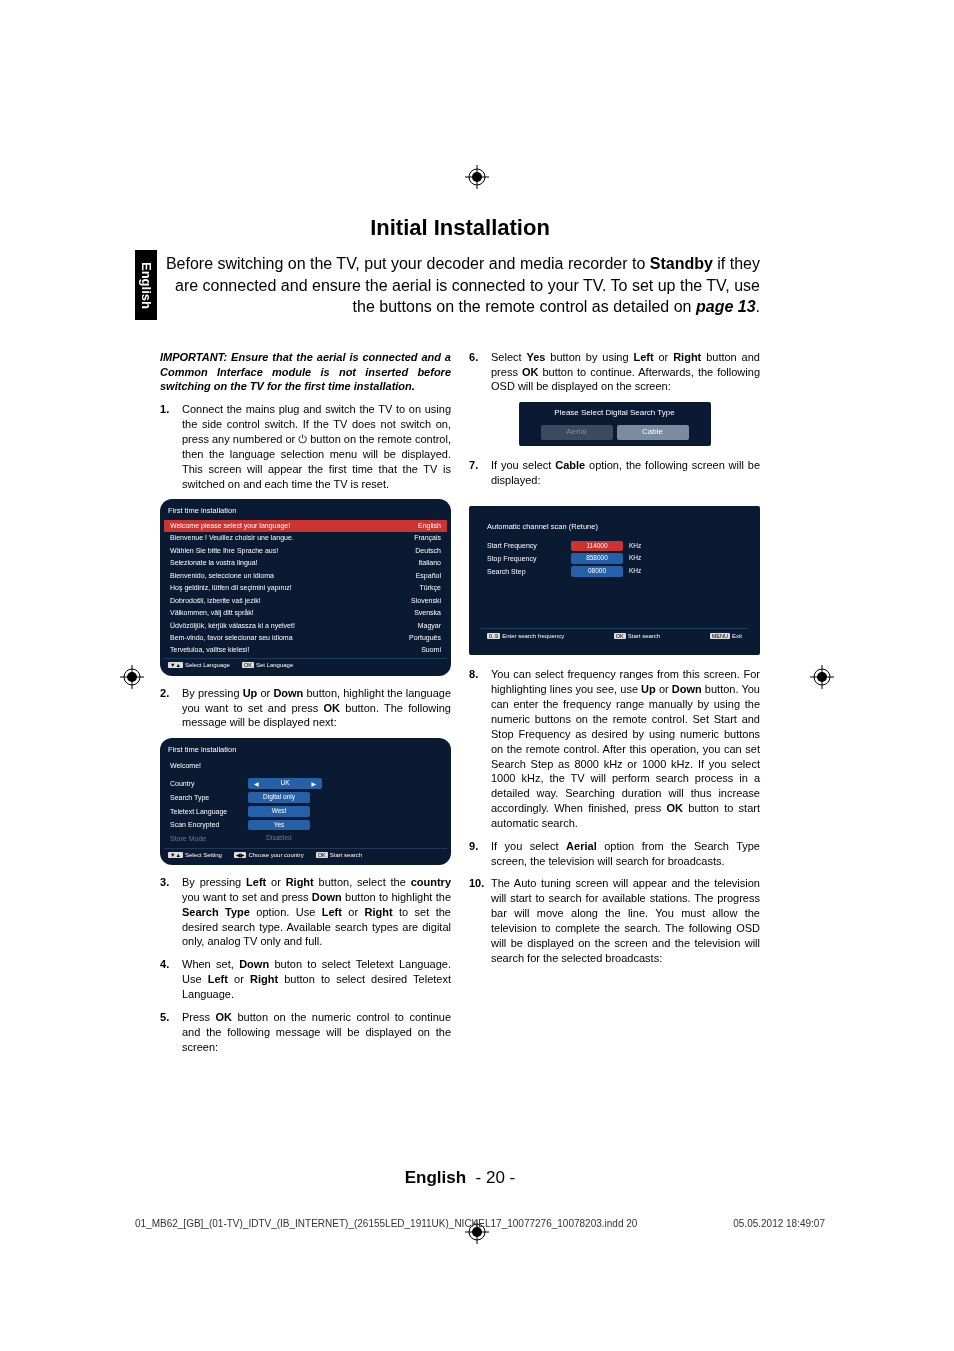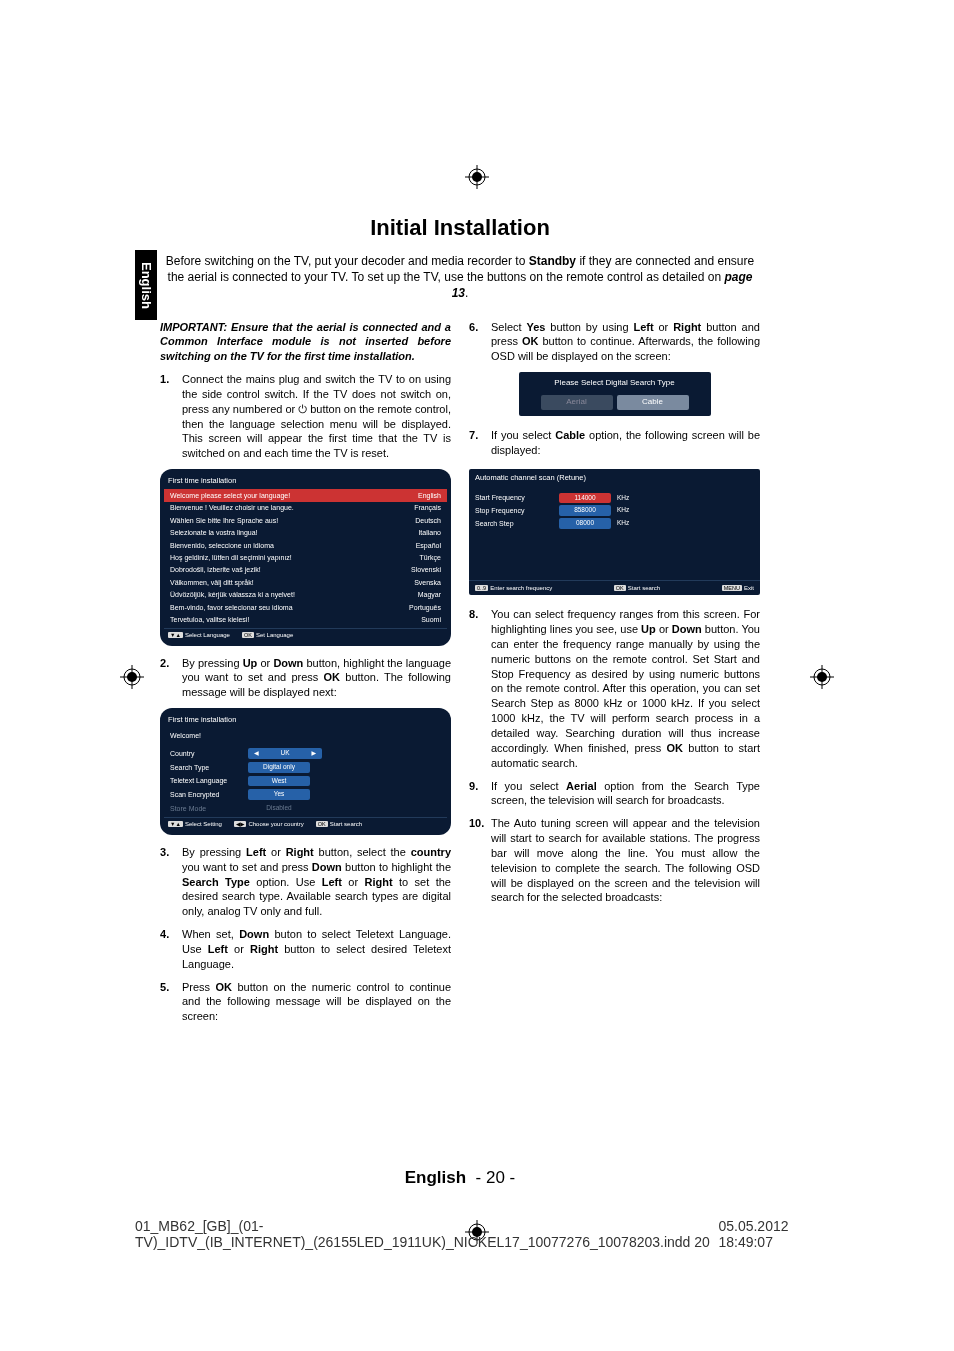--- a/index.html
+++ b/index.html
@@ -34,24 +34,24 @@
     top: 215px;
     width: 600px;
   }
   .title {
     text-align: center;
     font-size: 22px;
     font-weight: bold;
     margin-bottom: 12px;
   }
   .intro {
-    text-align: center;
-    font-size: 12px;
+    text-align: right;
+    font-size: 16px;
     line-height: 1.35;
-    margin-bottom: 18px;
+    margin-bottom: 32px;
   }
   .columns {
     display: flex;
     gap: 18px;
   }
   .col {
     width: 50%;
     font-size: 11px;
     line-height: 1.35;
     text-align: justify;
@@ -189,22 +189,22 @@
     font-size: 8px;
     width: 52px;
   }
   .osd-search .btn.aerial { background: #3a4a5f; color: #889; }
   .osd-search .btn.cable { background: #7a8a9f; color: #fff; }
 
   .osd-retune {
     background: #0a1a33;
     color: #fff;
     font-size: 7px;
-    padding: 0;
-    margin: 12px 0 12px 0;
+    padding: 12px;
+    margin: 18px 0 12px 0;
     border-radius: 2px;
   }
   .osd-retune .hdr {
     padding: 4px 6px;
     font-size: 7.5px;
   }
   .osd-retune .body {
     padding: 4px 6px 50px 6px;
   }
   .osd-retune .frow {
@@ -259,21 +259,21 @@
   }
   .page-footer b { font-weight: bold; }
 
   .indd-line {
     position: absolute;
     left: 135px;
     width: 690px;
     top: 1218px;
     display: flex;
     justify-content: space-between;
-    font-size: 14px;
+    font-size: 10px;
     color: #333;
   }
 </style>
 </head>
 <body>
 
 <div class="page">
 
   <div class="reg-mark reg-top">
     <svg viewBox="0 0 24 24">

